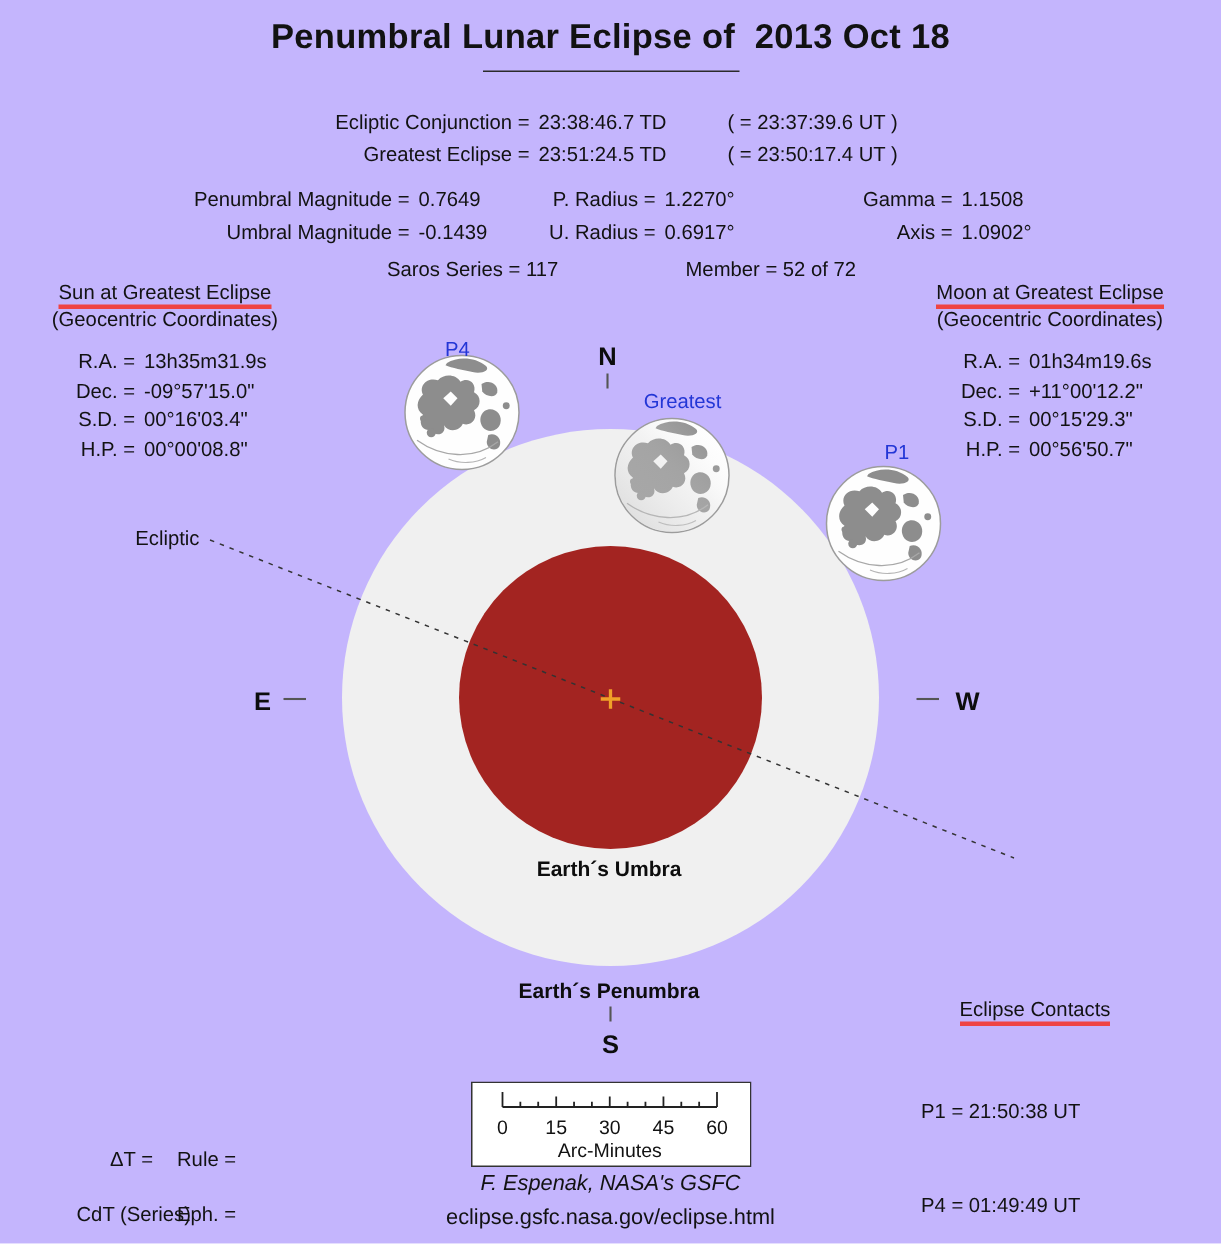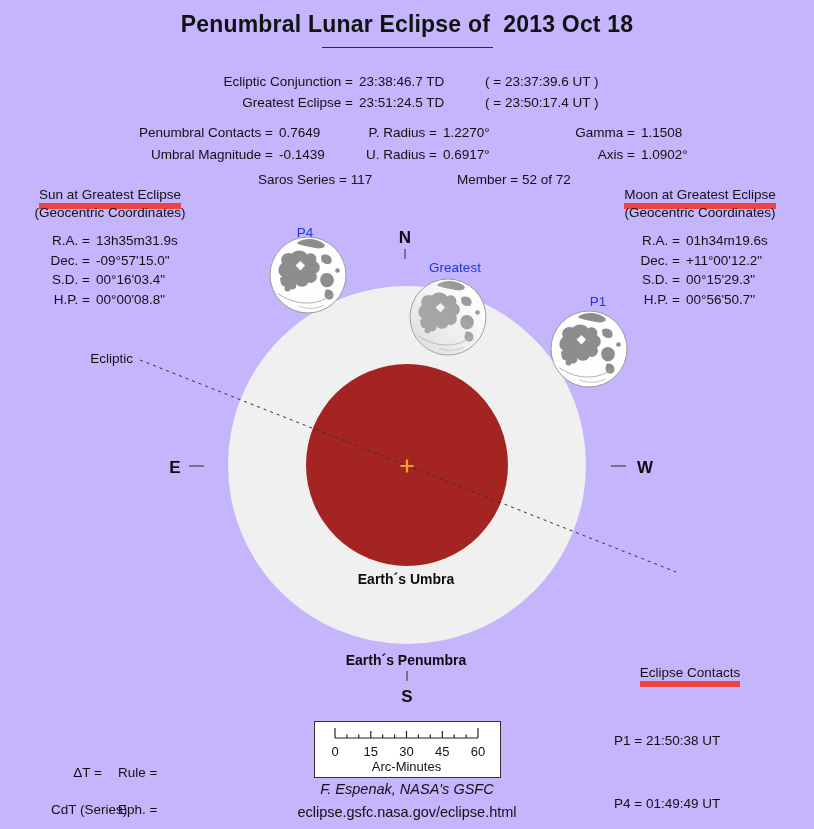--- a/index.html
+++ b/index.html
@@ -27,21 +27,21 @@
   .g1 { left:115px; top:122px; grid-template-columns:158px auto; }
   .g2 { left:340px; top:122px; grid-template-columns:97px auto; }
   .g3 { left:545px; top:122px; grid-template-columns:90px auto; }
 
   .saros  { left:258px; top:172px; font-size:13.5px; }
   .member { left:457px; top:172px; font-size:13.5px; }
 
   .side-panel { width:200px; top:186px; text-align:center; font-size:13.5px; line-height:18px; }
   .sun-panel  { left:10px; }
   .moon-panel { left:600px; }
-  .panel-head { border-bottom:6px solid #ef4444; padding-bottom:1px; }
+  .panel-head { border-bottom:3px solid #ef4444; padding-bottom:1px; }
   .coord-rows { display:grid; grid-template-columns:80px auto; margin-top:9px;
                 line-height:19.5px; text-align:left; }
 
   .mini-panel { top:664px; font-size:13.5px; text-align:center; line-height:17px; }
   .durations  { left:22px;  width:160px; }
   .contacts   { left:610px; width:160px; }
   .mini-rows  { margin-top:7px; text-align:left; padding-left:4px; line-height:21px; white-space:pre; }
 
   .comp { left:45px; top:762px; display:grid; grid-template-columns:57px auto;
           line-height:21px; font-size:13.5px;gap:16px; }
@@ -71,21 +71,21 @@
   <div class="abs conj">
     <span class="lab">Ecliptic Conjunction =</span>
     <span class="val">23:38:46.7 TD</span>
     <span class="ut">( = 23:37:39.6 UT )</span>
     <span class="lab">Greatest Eclipse =</span>
     <span class="val">23:51:24.5 TD</span>
     <span class="ut">( = 23:50:17.4 UT )</span>
   </div>
 
   <div class="abs maggrp g1">
-    <span class="lab">Penumbral Contacts =</span>
+    <span class="lab">Penumbral Magnitude =</span>
     <span class="val">0.7649</span>
     <span class="lab">Umbral Magnitude =</span>
     <span class="val">-0.1439</span>
   </div>
   <div class="abs maggrp g2">
     <span class="lab">P. Radius =</span>
     <span class="val">1.2270°</span>
     <span class="lab">U. Radius =</span>
     <span class="val">0.6917°</span>
   </div>

